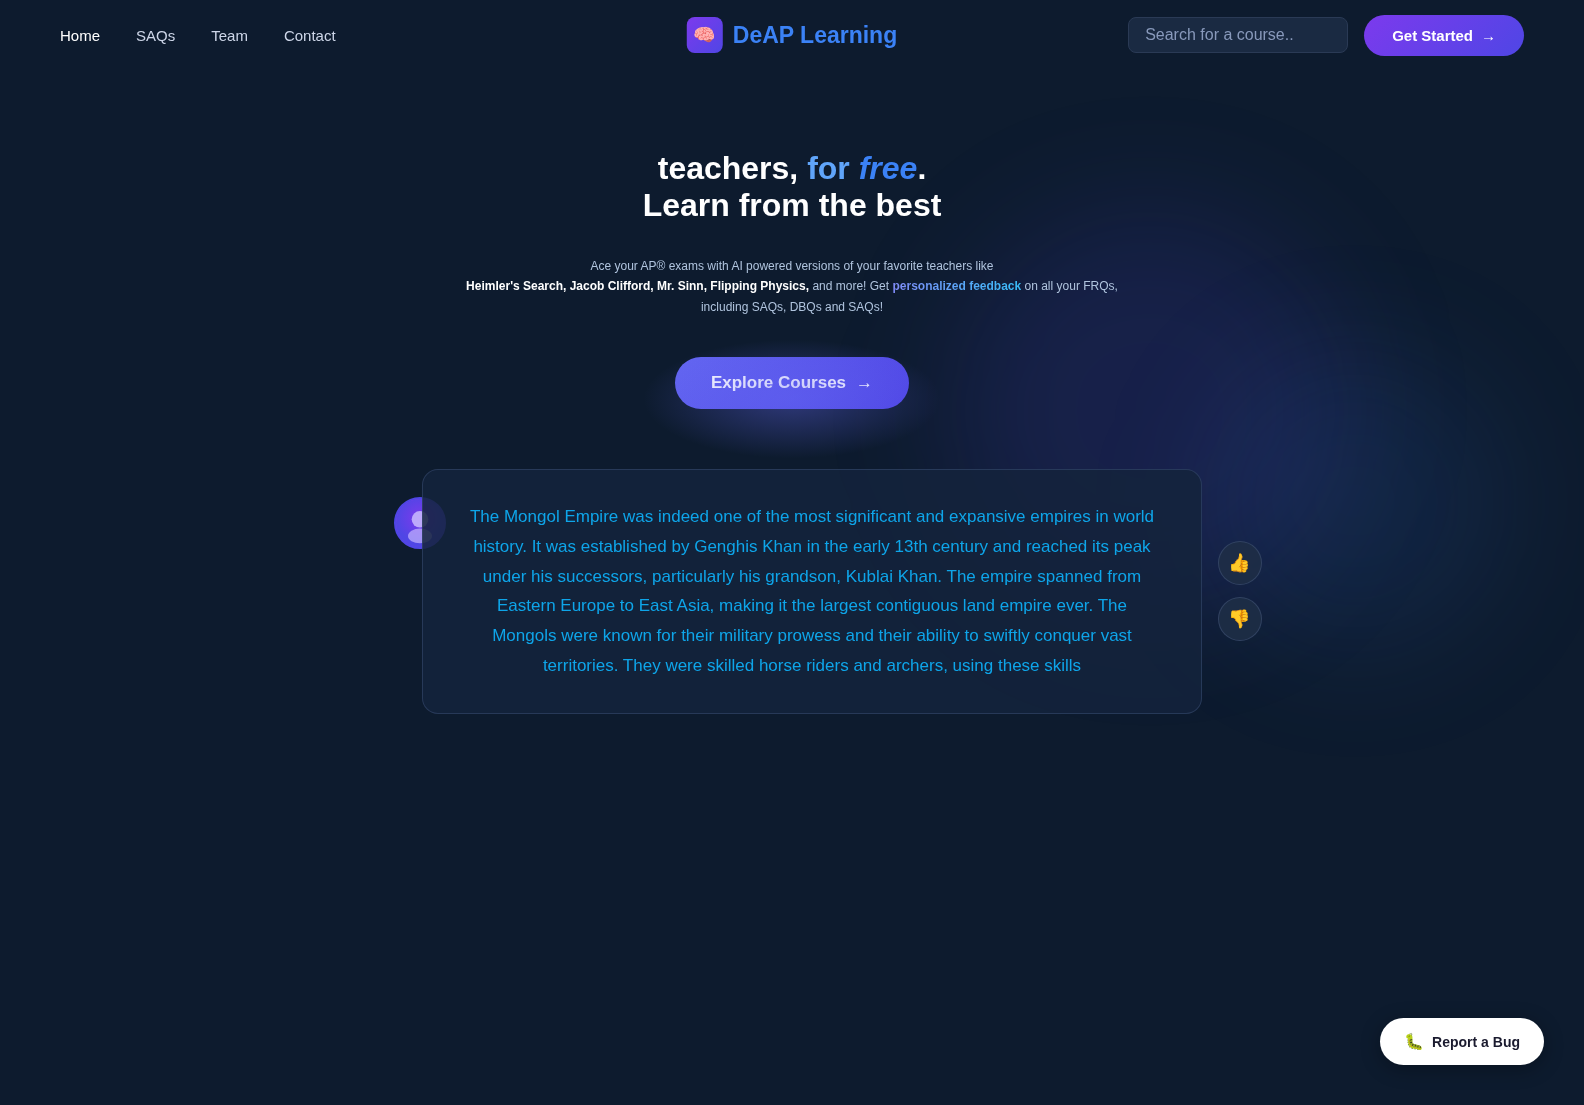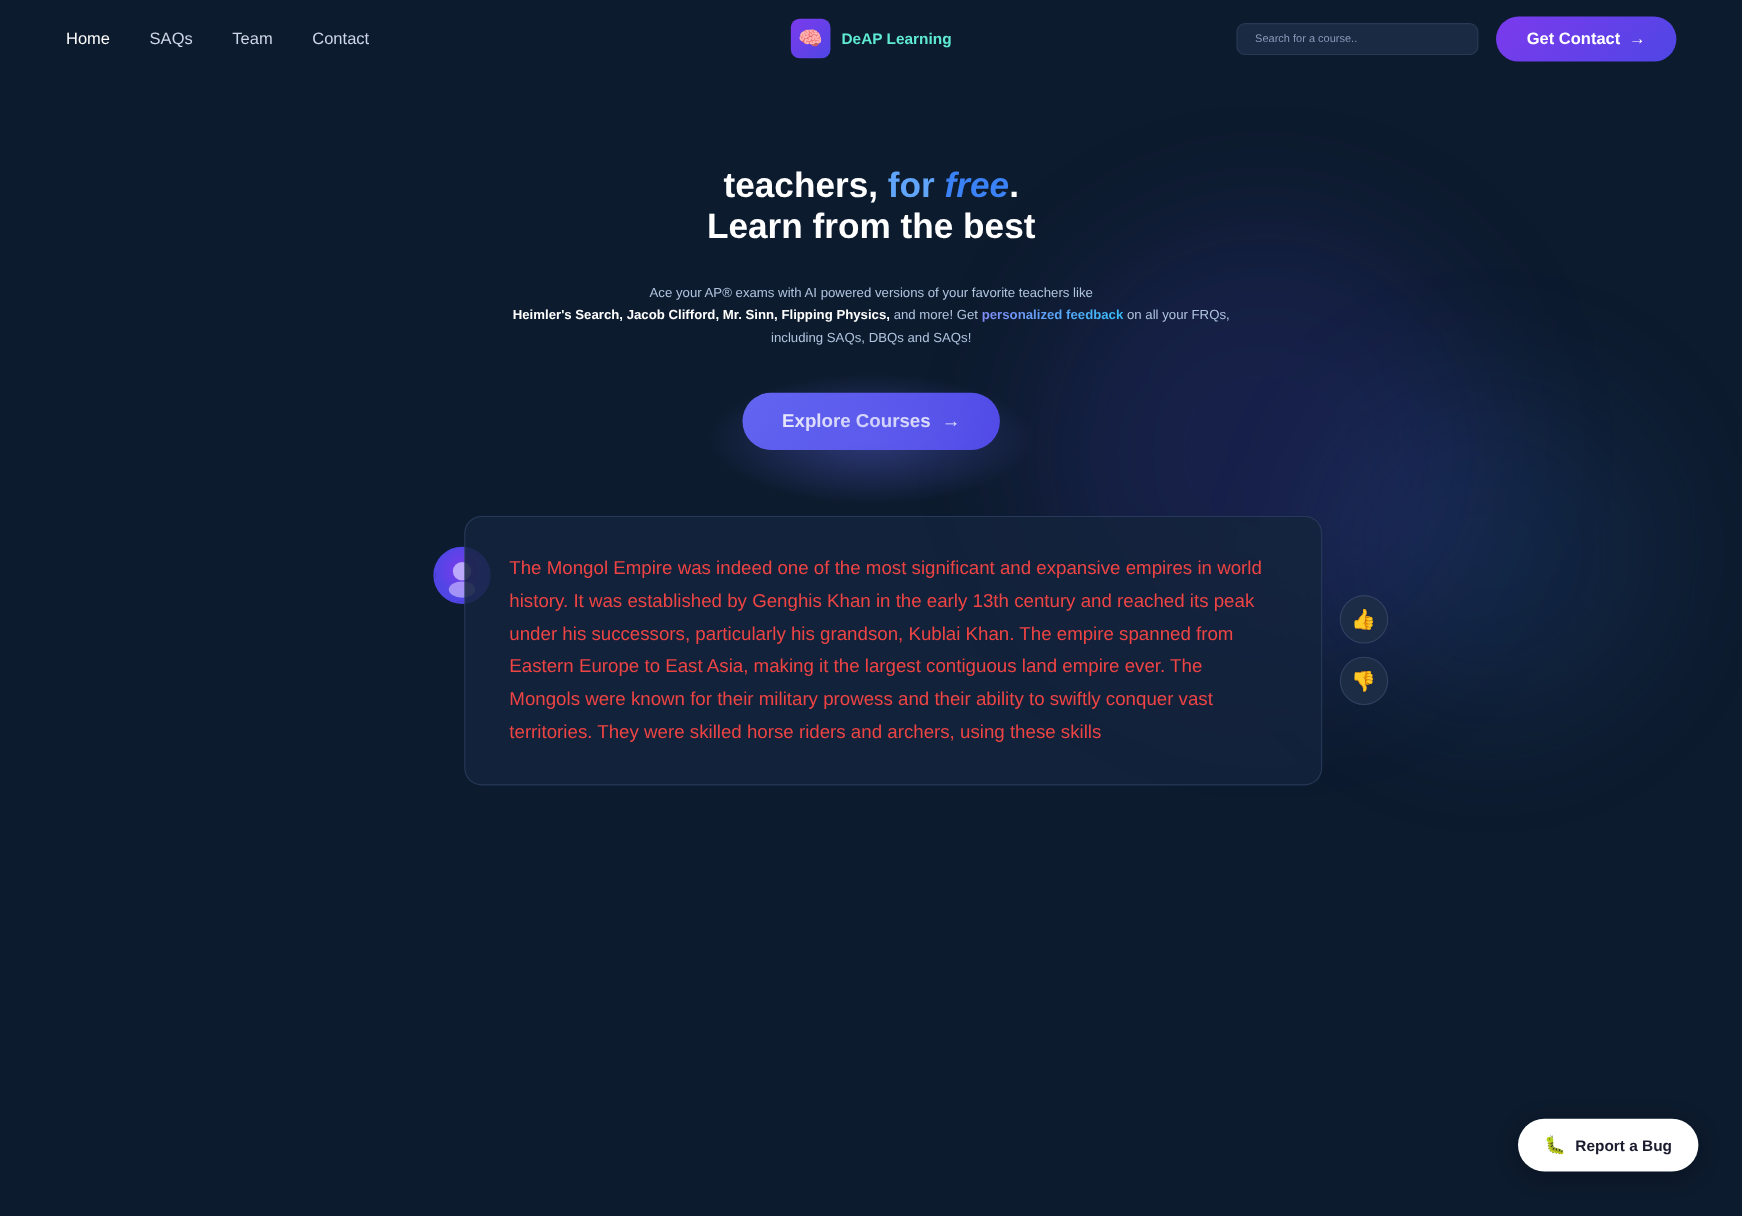--- a/index.html
+++ b/index.html
@@ -57,38 +57,38 @@
       height: 36px;
       background: linear-gradient(135deg, #7c3aed, #4f46e5);
       border-radius: 8px;
       display: flex;
       align-items: center;
       justify-content: center;
       font-size: 18px;
     }
 
     .logo-text {
-      font-size: 14px;
+      font-size: 23px;
       font-weight: 700;
-      color: #5eead4;
+      color: #3b82f6;
     }
 
     .nav-right {
       display: flex;
       align-items: center;
       gap: 16px;
     }
 
     .search-box {
       background: #1a2a42;
       border: 1px solid #2a3a55;
       border-radius: 8px;
       padding: 8px 16px;
       color: #a3a3a3;
-      font-size: 10px;
+      font-size: 16px;
       width: 220px;
       outline: none;
     }
 
     .search-box::placeholder {
       color: #8899bb;
     }
 
     .get-started-btn {
       background: linear-gradient(135deg, #7c3aed, #4f46e5);
@@ -207,22 +207,23 @@
       width: 100%;
       height: 100%;
       display: flex;
       align-items: center;
       justify-content: center;
     }
 
     .chat-text {
       font-size: 17px;
       line-height: 1.75;
-      color: #ef4444;
+      color: #0ea5e9;
       font-weight: 400;
+      text-align: center;
     }
 
     
     .feedback-buttons {
       position: absolute;
       right: -60px;
       top: 50%;
       transform: translateY(-50%);
       display: flex;
       flex-direction: column;
@@ -313,21 +314,21 @@
   <div class="nav-logo">
     <div class="logo-icon">
       <span>🧠</span>
     </div>
     <span class="logo-text">DeAP Learning</span>
   </div>
 
   <div class="nav-right">
     <input class="search-box" type="text" placeholder="Search for a course.." style="">
     <button class="get-started-btn">
-      <span>Get Contact</span>
+      <span>Get Started</span>
       <span>→</span>
     </button>
   </div>
 </nav>
 
 <section style="position:relative; overflow:hidden;">
   <div class="bg-decoration">
     <div class="bg-circle bg-circle-1"></div>
     <div class="bg-circle bg-circle-2"></div>
   </div>

